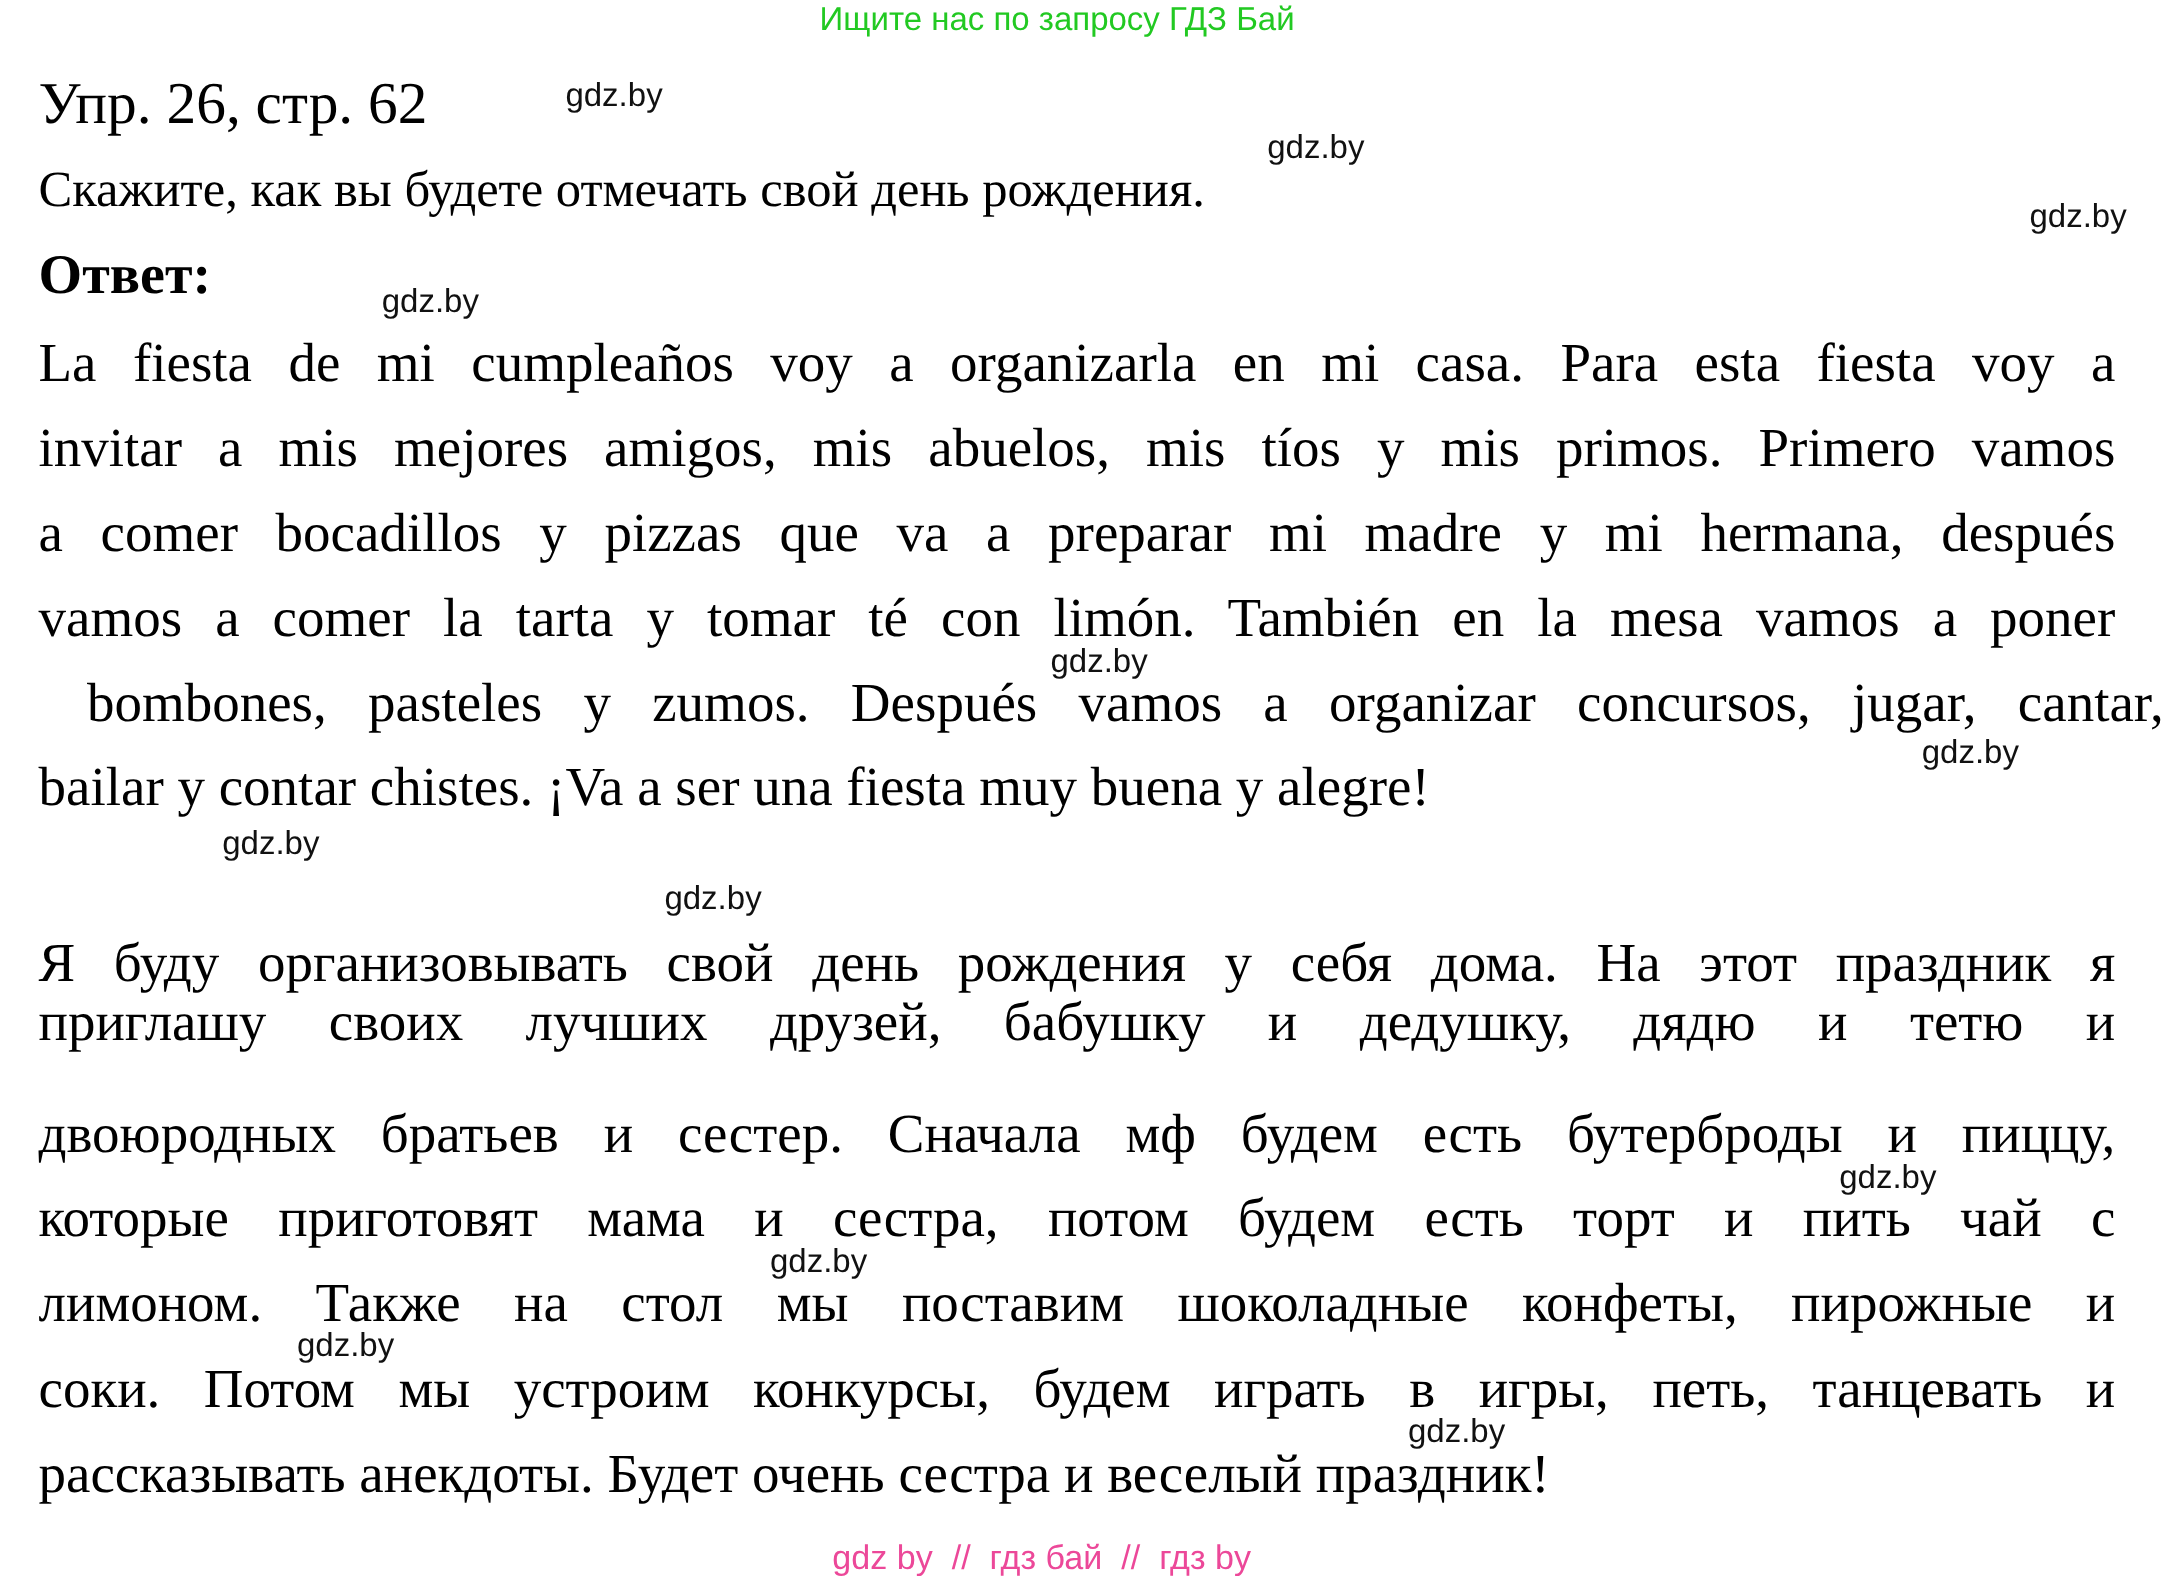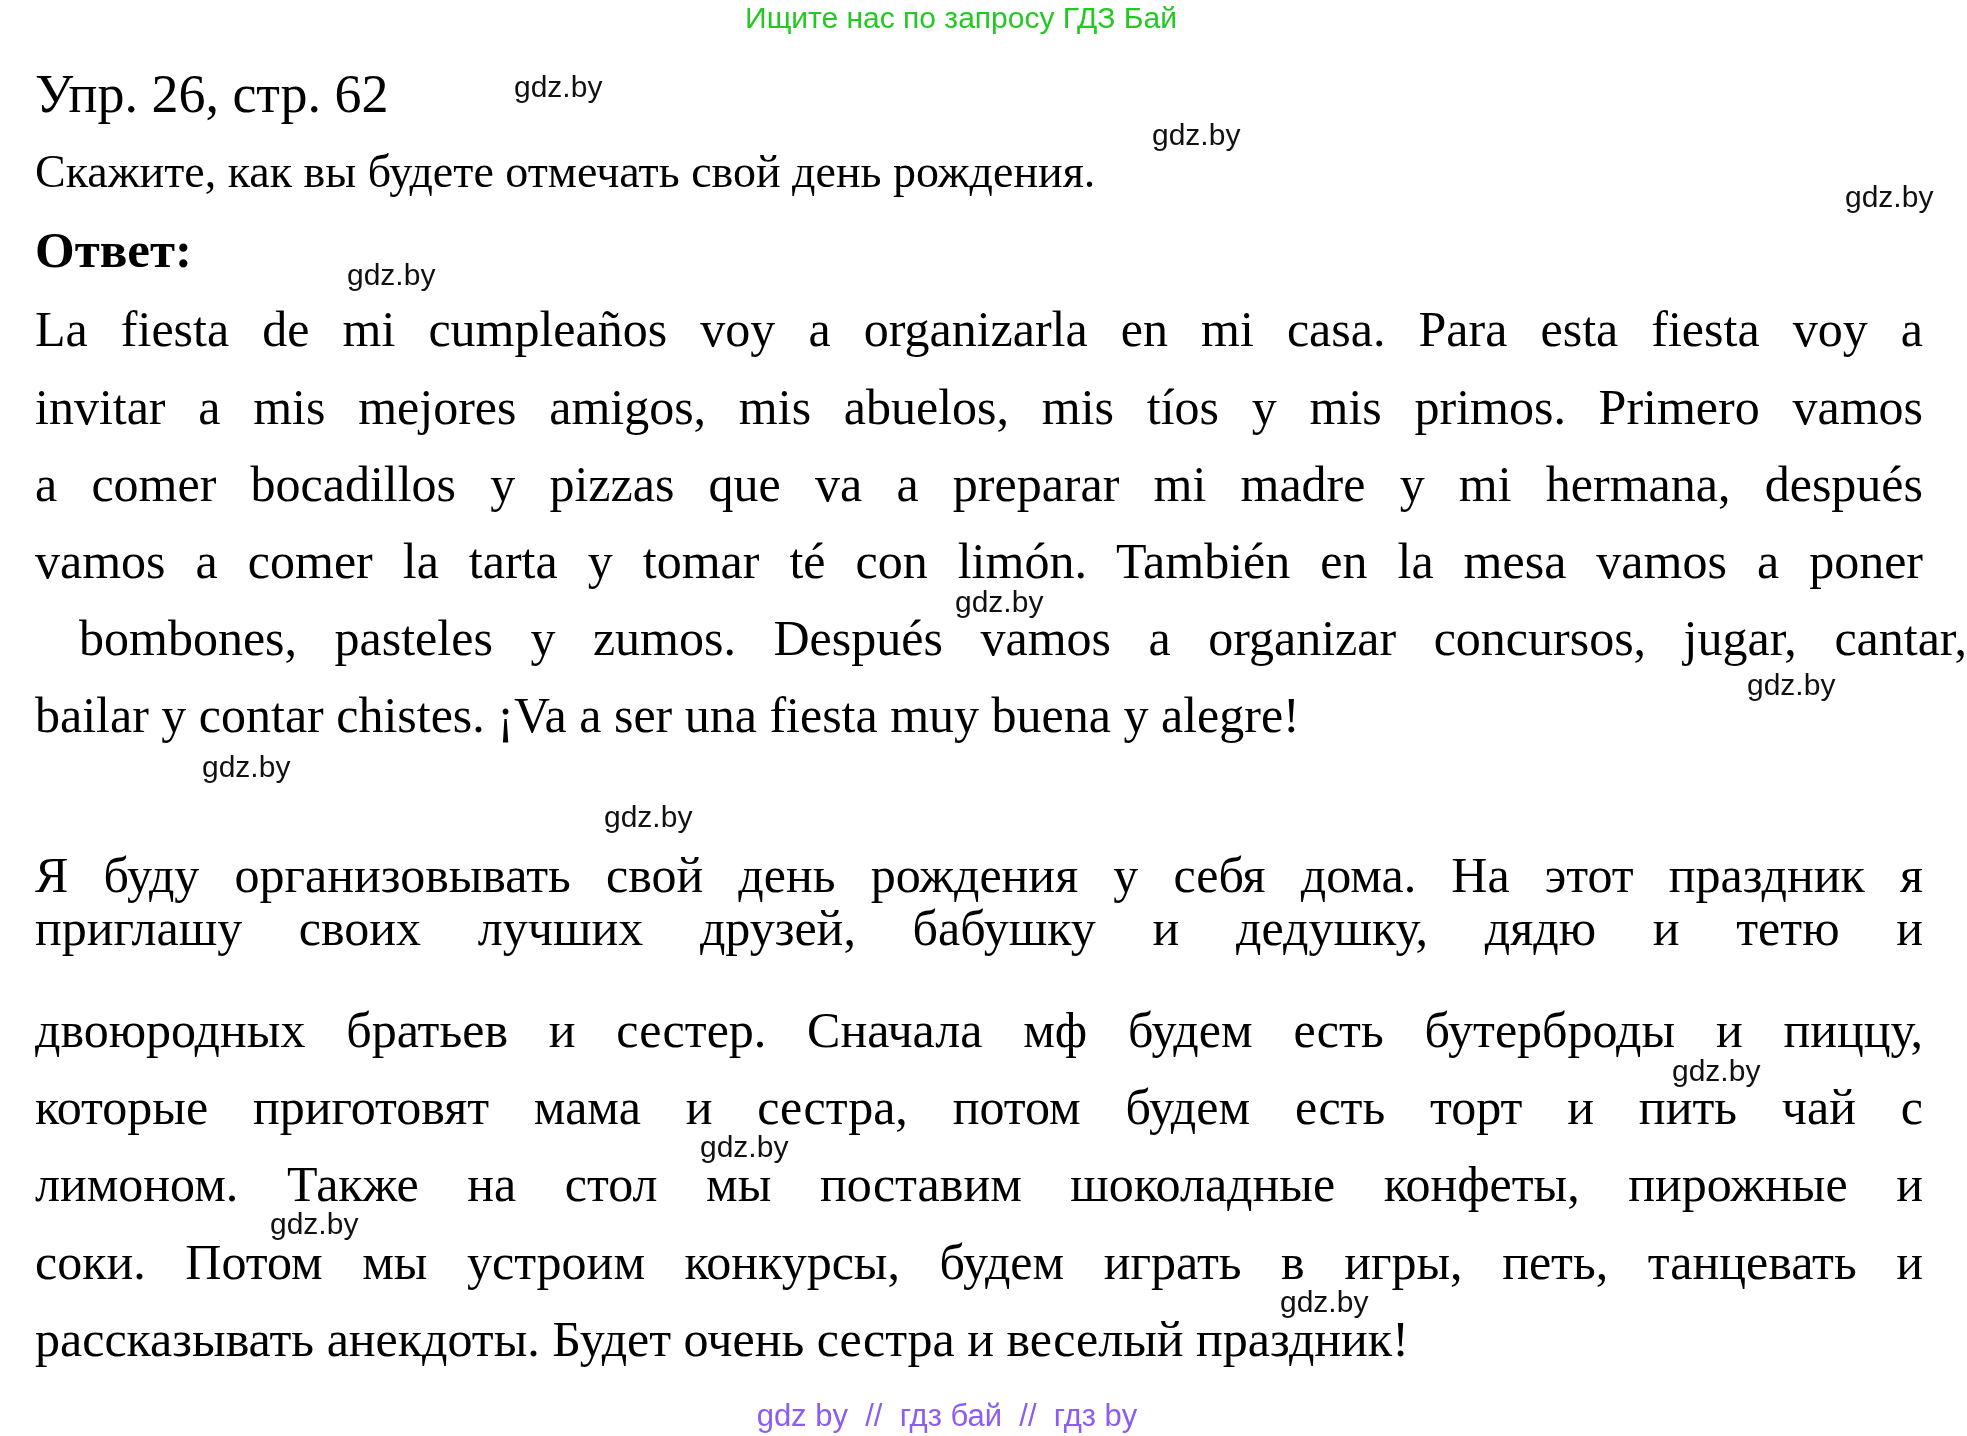--- a/index.html
+++ b/index.html
@@ -34,21 +34,21 @@
     white-space: nowrap; text-align: justify; text-align-last: justify;
   }
   .line.last { text-align-last: left; }
   .wm {
     position: absolute; font-family: "Liberation Sans", sans-serif;
     font-size: 30px; line-height: 34px; color: #111; white-space: nowrap;
   }
   .footer {
     position: absolute; left: 0; width: 1894px; top: 1398px; height: 36px;
     text-align: center; font-family: "Liberation Sans", sans-serif;
-    font-size: 31px; line-height: 36px; color: #8b5cf6; white-space: pre;
+    font-size: 31px; line-height: 36px; color: #ec4899; white-space: pre;
   }
 </style>
 </head>
 <body>
 
 <a class="hdr">Ищите нас по запросу ГДЗ Бай</a>
 
 <h1 class="title">Упр. 26, стр. 62</h1>
 <h2 class="question">Скажите, как вы будете отмечать свой день рождения.</h2>
 <div class="answer-label">Ответ:</div>

